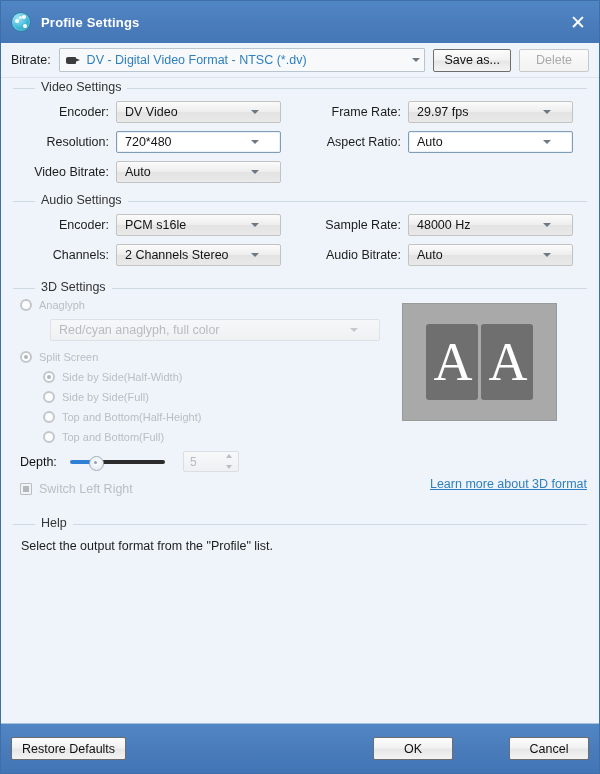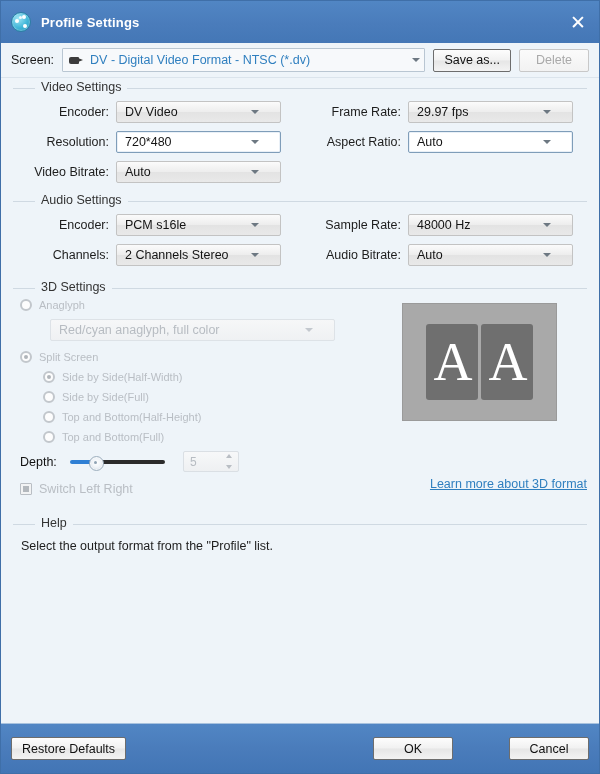--- a/index.html
+++ b/index.html
@@ -217,21 +217,21 @@
     box-shadow: 0 0 0 1px #e9f0f7 inset;
     align-items: center;
   }
   .combo.disabled {
     background: linear-gradient(to bottom, #f6f7f8 0%, #eff1f3 100%);
     border-color: #dde2e7;
     color: #b7bcc2;
     cursor: default;
   }
   .combo.disabled .arrow-dn { border-top-color: #c3c8ce; }
-  .combo.wide { width: 285px; flex: 0 0 285px; }
+  .combo.wide { width: 330px; flex: 0 0 285px; }
 
   
   .threed-wrap { display: flex; }
   .threed-left { flex: 1 1 auto; min-width: 0; }
   .threed-right { width: 195px; flex: 0 0 195px; padding-left: 10px; box-sizing: border-box; }
 
   .check-row { display: flex; align-items: center; margin: 2px 0 8px 7px; }
   .checkbox {
     width: 12px; height: 12px;
     box-sizing: border-box;
@@ -413,21 +413,21 @@
 
 <div class="dialog">
 
   <div class="titlebar">
     <span class="title-icon"></span>
     <span class="title-text">Profile Settings</span>
     <span class="close-btn">✕</span>
   </div>
 
   <div class="profile-row">
-    <span class="profile-label">Screen:</span>
+    <span class="profile-label">Bitrate:</span>
     <div class="profile-combo">
       <span class="cam-icon"></span>
       <span class="profile-value">DV - Digital Video Format - NTSC (*.dv)</span>
       <span class="arrow-dn"></span>
     </div>
     <div class="btn">Save as...</div>
     <div class="btn disabled">Delete</div>
   </div>
 
   <div class="body">

